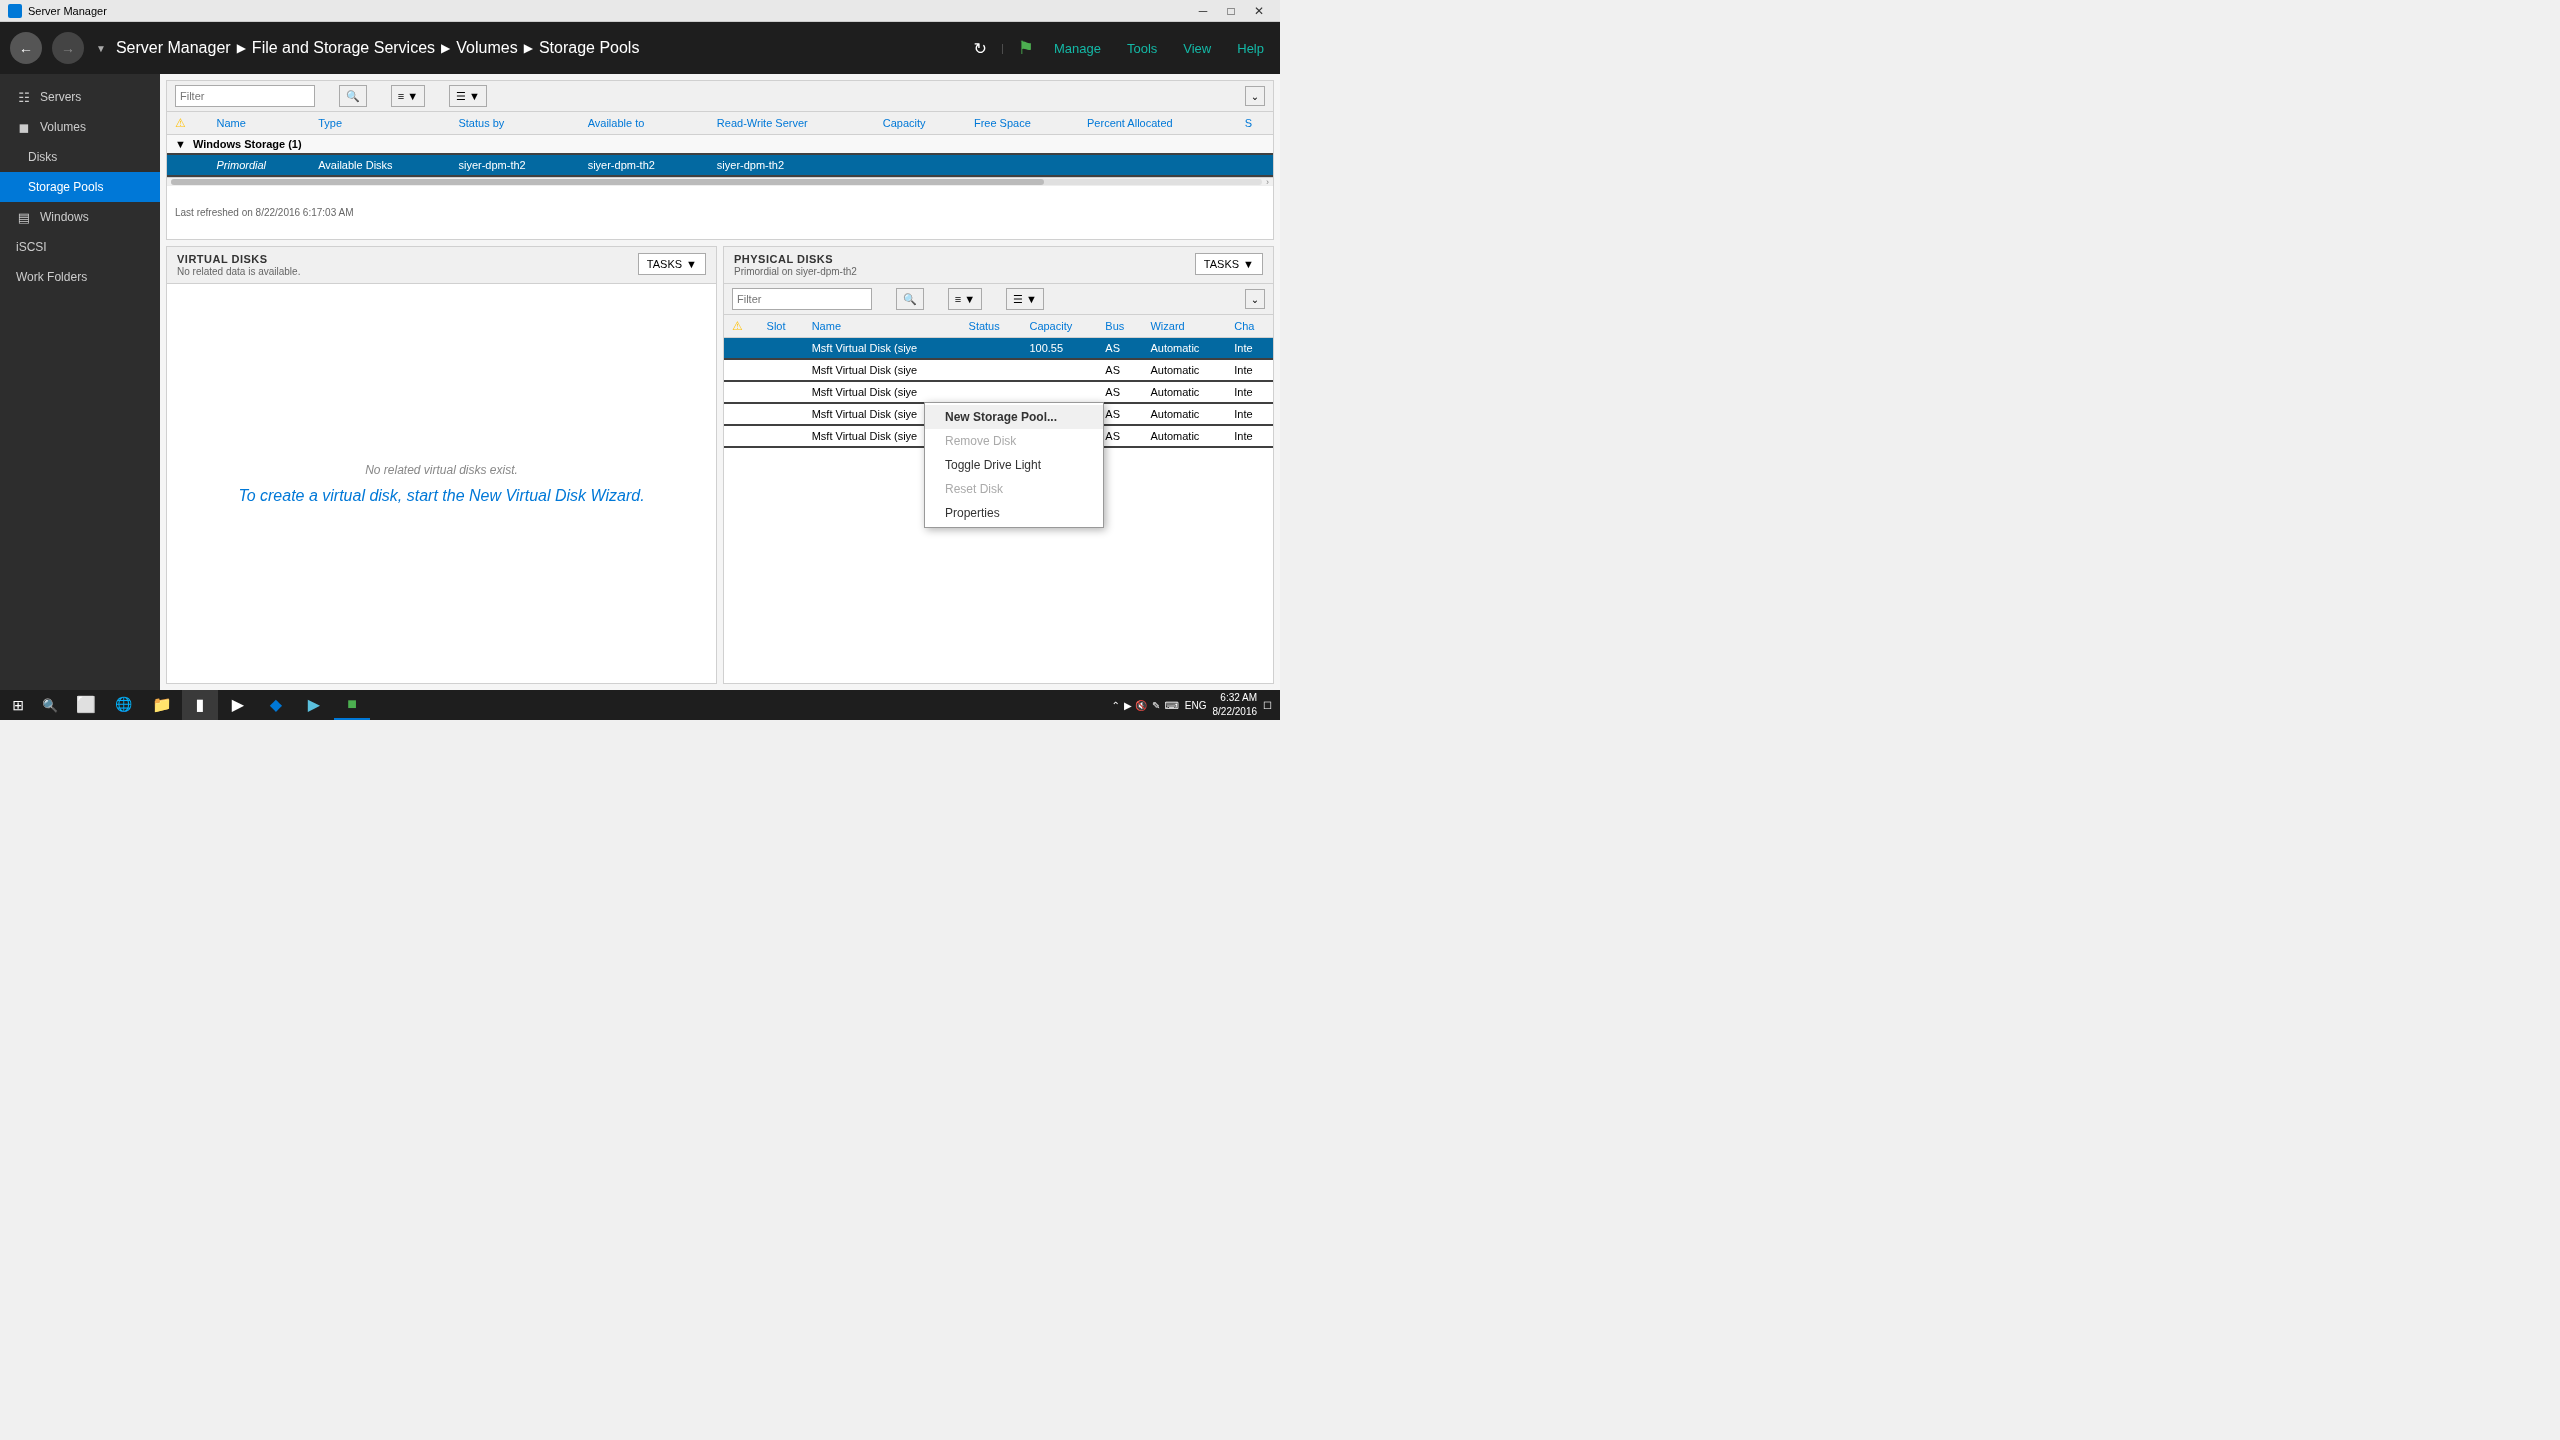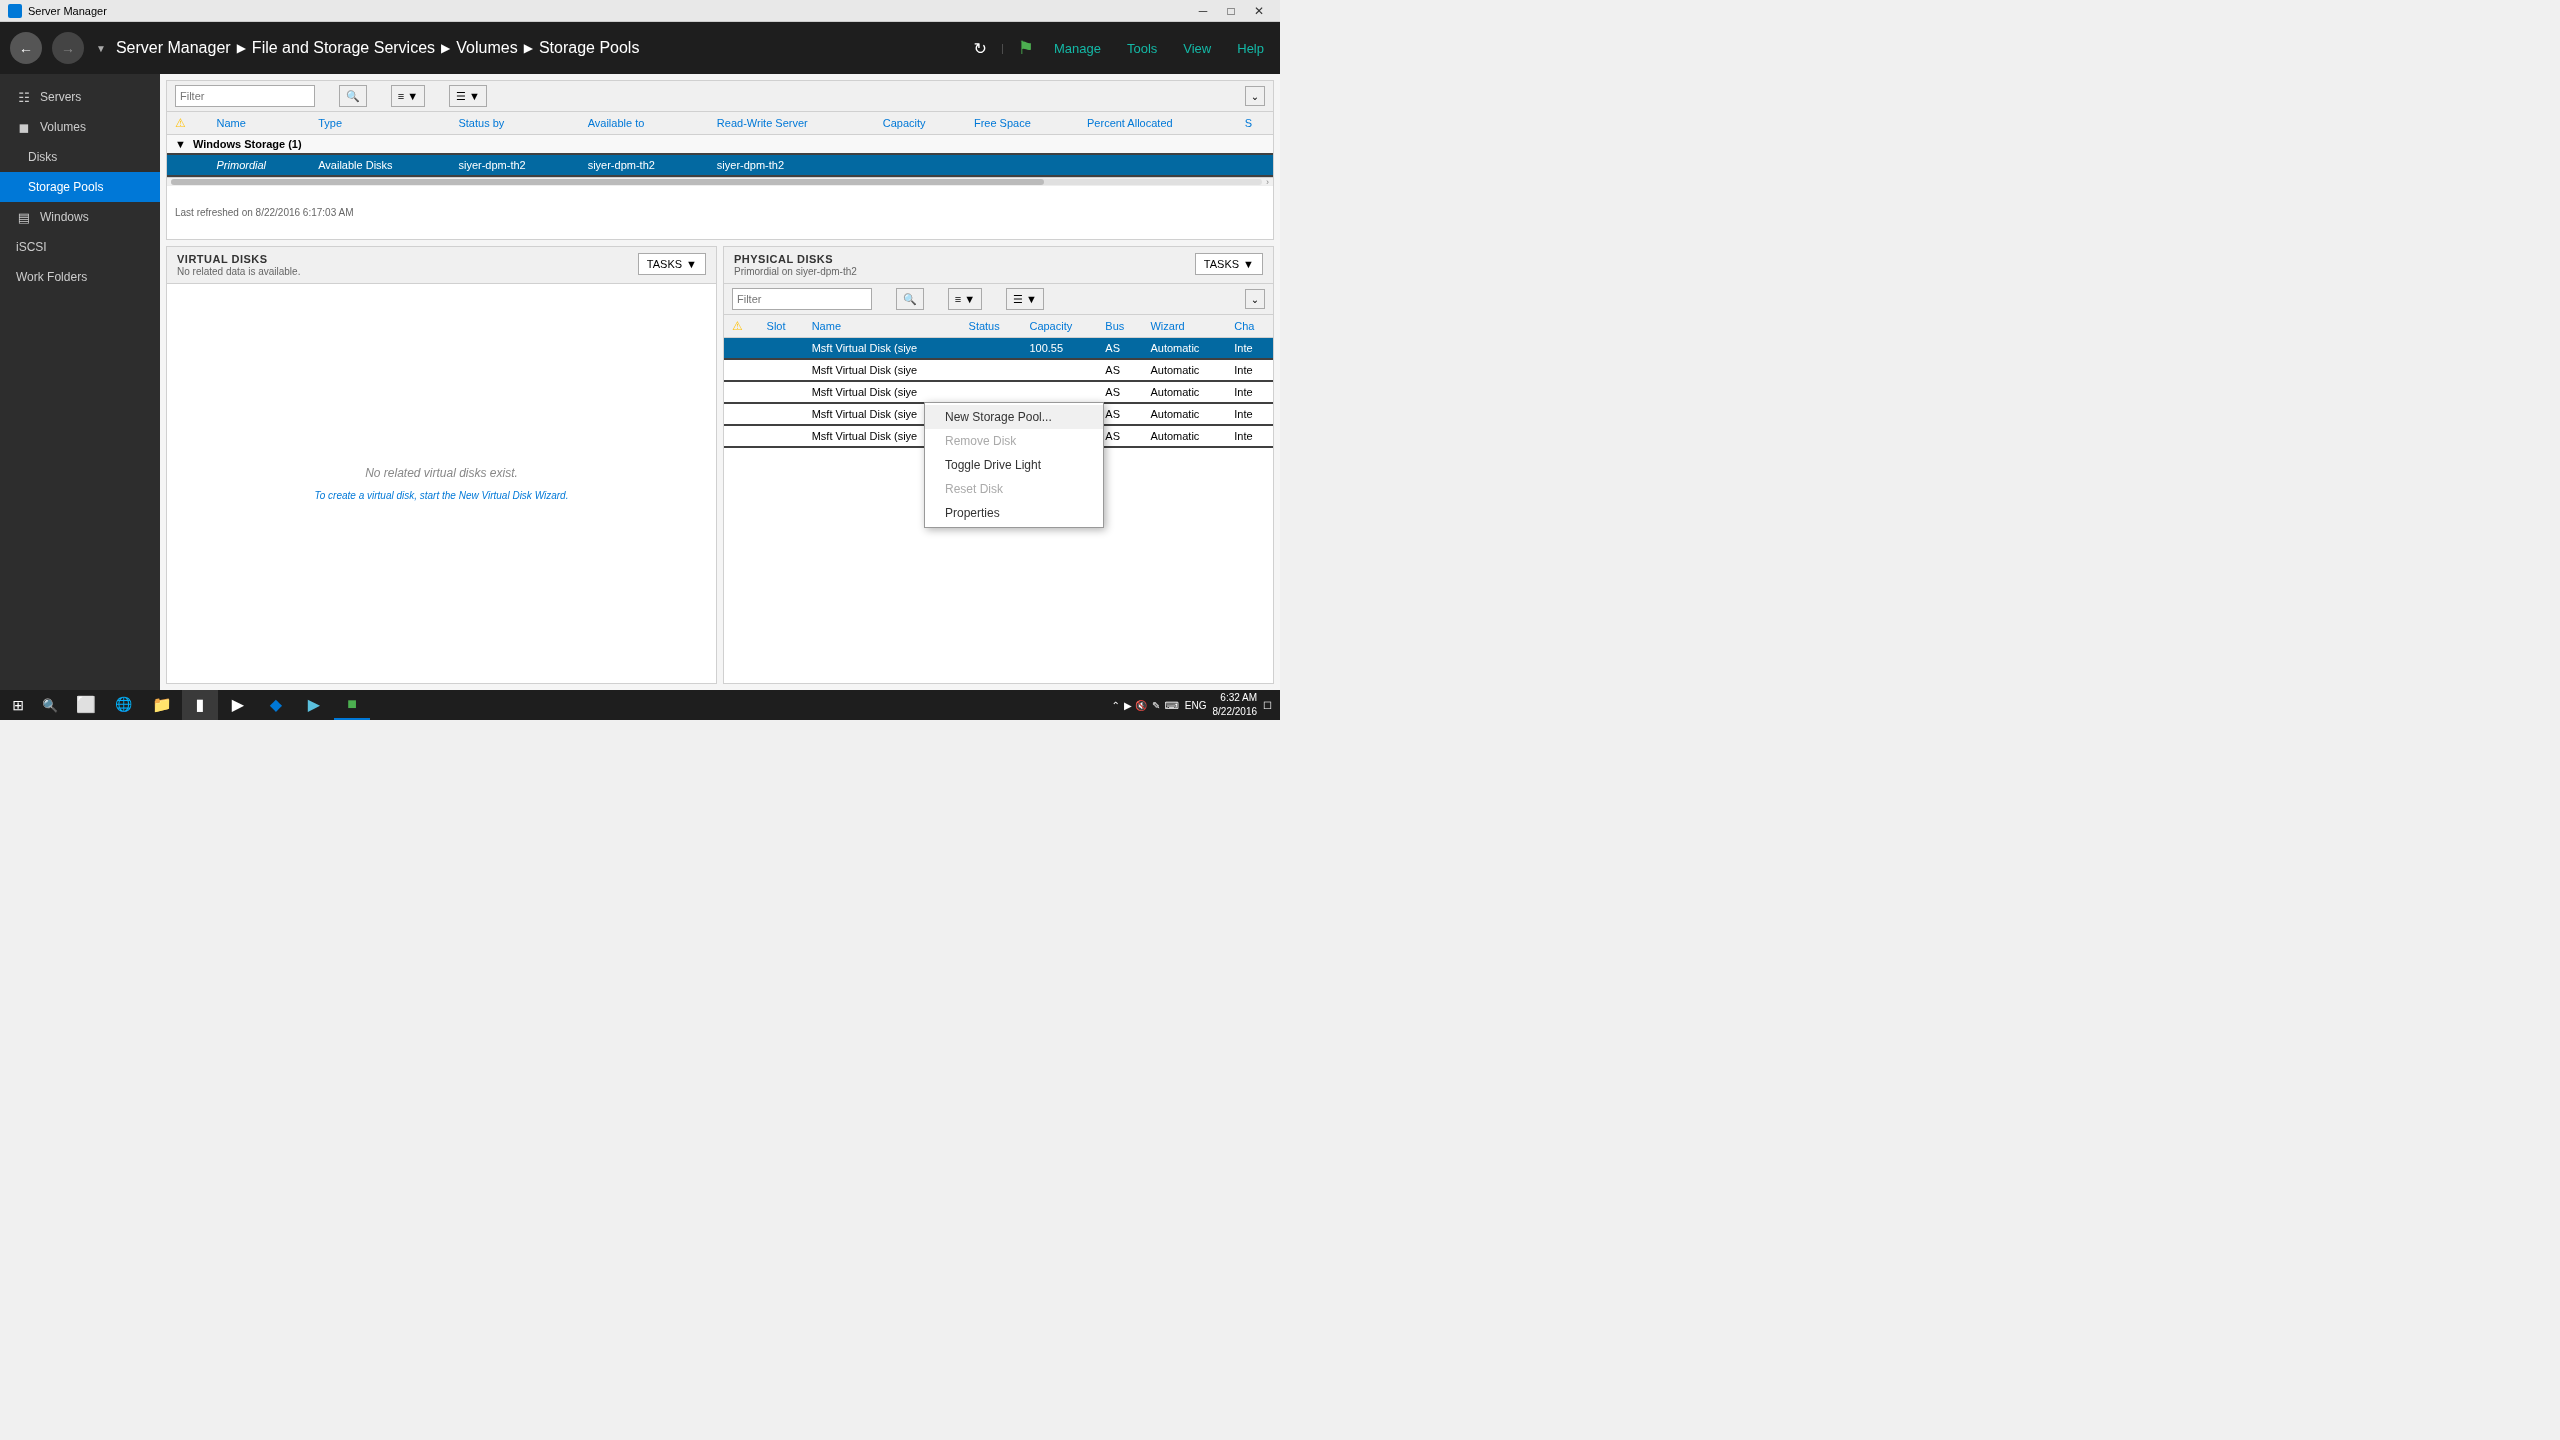--- a/index.html
+++ b/index.html
@@ -317,21 +317,21 @@
       align-items: center;
       justify-content: center;
       flex-direction: column;
       color: #888;
       font-style: italic;
       font-size: 12px;
       gap: 10px;
     }
     .panel-body-link {
       color: #0078d7;
-      font-size: 10px;
+      font-size: 16px;
       cursor: pointer;
     }
 
     
     .phys-panel {
       flex: 1;
       background: white;
       border: 1px solid #d0d0d0;
       display: flex;
       flex-direction: column;
@@ -351,21 +351,21 @@
     }
     .context-menu-item {
       padding: 5px 20px;
       font-size: 12px;
       color: #333;
       cursor: pointer;
     }
     .context-menu-item.disabled { color: #aaa; cursor: default; }
     .context-menu-item.highlighted {
       background: #f0f0f0;
-      font-weight: 400;
+      font-weight: 700;
     }
 
     
     .taskbar {
       height: 30px;
       background: #1e1e1e;
       display: flex;
       align-items: center;
       position: absolute;
       bottom: 0;

